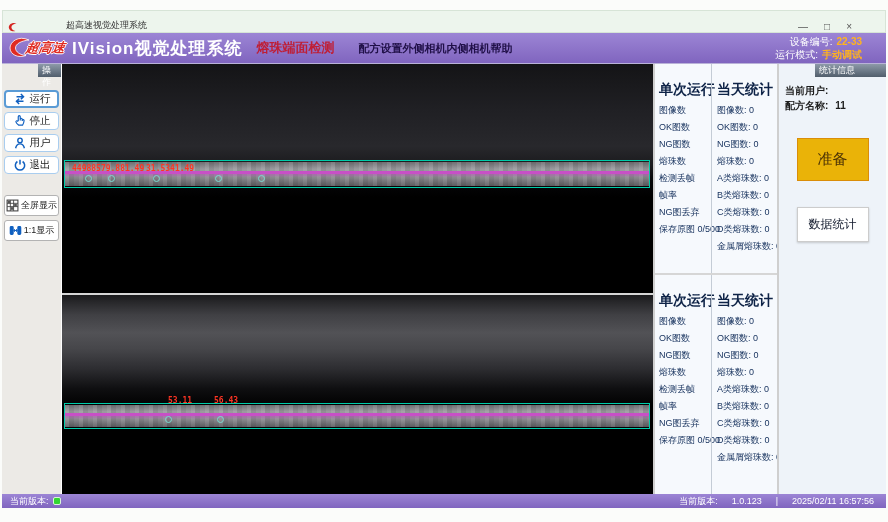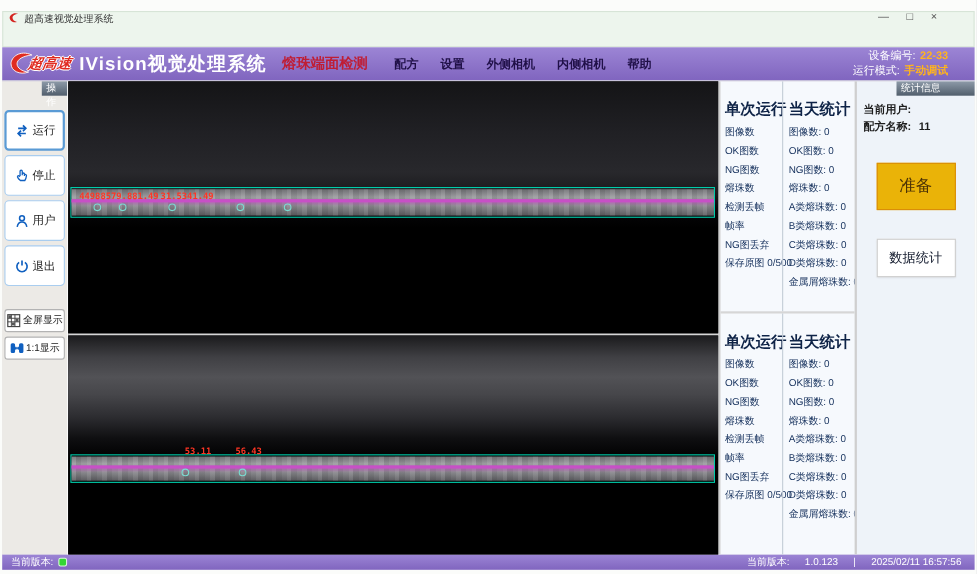--- a/index.html
+++ b/index.html
@@ -2,51 +2,51 @@
 <html><head>
 <meta charset="utf-8">
 <style>
   * { box-sizing: border-box; margin: 0; padding: 0; }
   html,body { width:888px; height:522px; background:#fbfcfa; overflow:hidden;
     font-family:"Liberation Sans","DejaVu Sans",sans-serif; }
   .screen { position:relative; width:888px; height:522px; }
   .window { position:absolute; left:2px; top:10px; width:884px; }
 
   
-  .titlebar { height:33px; background:#edf5ed; border:1px solid #d7e4d7;
-    display:flex; align-items:flex-start; padding:0 5px; }
+  .titlebar { height:23px; background:#edf5ed; border:1px solid #d7e4d7;
+    display:flex; align-items:flex-end; padding:0 5px;gap:44px; }
   .tb-title { font-size:9px; color:#333; margin-left:4px; }
   .tb-controls { margin-left:auto; display:flex; gap:16px; padding-right:28px;
     font-size:10px; color:#555; line-height:10px; }
   .tb-controls span { cursor:default; }
 
   
   .header { height:30px; background:linear-gradient(180deg,#9c85d5,#8065bf);
     display:flex; align-items:center; padding:0 6px; color:#fff; }
   .logo { display:flex; align-items:center; }
   .logo-text { font-style:italic; font-weight:bold; color:#e02b22; font-size:13px;
     transform:skewX(-10deg); margin-left:-6px;
     text-shadow:-1px 0 #fff,1px 0 #fff,0 -1px #fff,0 1px #fff; }
   .app-title { font-size:17px; font-weight:bold; margin-left:7px; letter-spacing:1px; white-space:nowrap; }
   .subtitle { font-size:13px; font-weight:bold; color:#bf1e35; margin-left:14px; white-space:nowrap; }
-  .menu { display:flex; gap:20px; margin-left:24px; font-size:11px; color:#201048; font-weight:bold; }
+  .menu { display:flex; gap:0; margin-left:24px; font-size:11px; color:#201048; font-weight:bold; }
   .menu span { cursor:pointer; white-space:nowrap; }
   .header-right { margin-left:auto; text-align:right; font-size:10px; line-height:13px; padding-right:18px; white-space:nowrap; }
   .header-right .lab { color:#fff; }
   .header-right .val { color:#ffb41e; font-weight:bold; margin-left:4px; }
 
   
   .main { display:flex; height:431px; background:#e9e7e3; border-top:1px solid #b9b2d8; }
 
   .panel-header { background:linear-gradient(180deg,#8d9aa8,#515e6c); color:#fff;
     font-size:9px; height:13px; line-height:12px; padding:0 4px;margin-left:36px; }
 
   .sidebar { width:60px; background:#eceae6; border-right:1px solid #fdfdfd; }
   .sidebar-buttons { padding:13px 2px 0; display:flex; flex-direction:column; gap:4px; align-items:center; }
-  .op-btn { width:55px; height:37px; background:#fff; border:1px solid #a9cdef; border-radius:4px;
+  .op-btn { width:55px; height:18px; background:#fff; border:1px solid #a9cdef; border-radius:4px;
     display:flex; align-items:center; justify-content:center; gap:3px;
     font-size:10.5px; color:#1b1b1b; cursor:pointer; }
   .op-btn.active { border:2px solid #5a9bd5; }
   .op-btn.small { height:21px; border:1px solid #b3b3b3; border-radius:3px; font-size:9px; gap:2px; }
   .op-btn svg { flex:none; }
   .btn-spacer { height:13px; }
 
   
   .center { width:591px; display:flex; flex-direction:column; background:#000; }
   .camera-panel { position:relative; overflow:hidden; }

